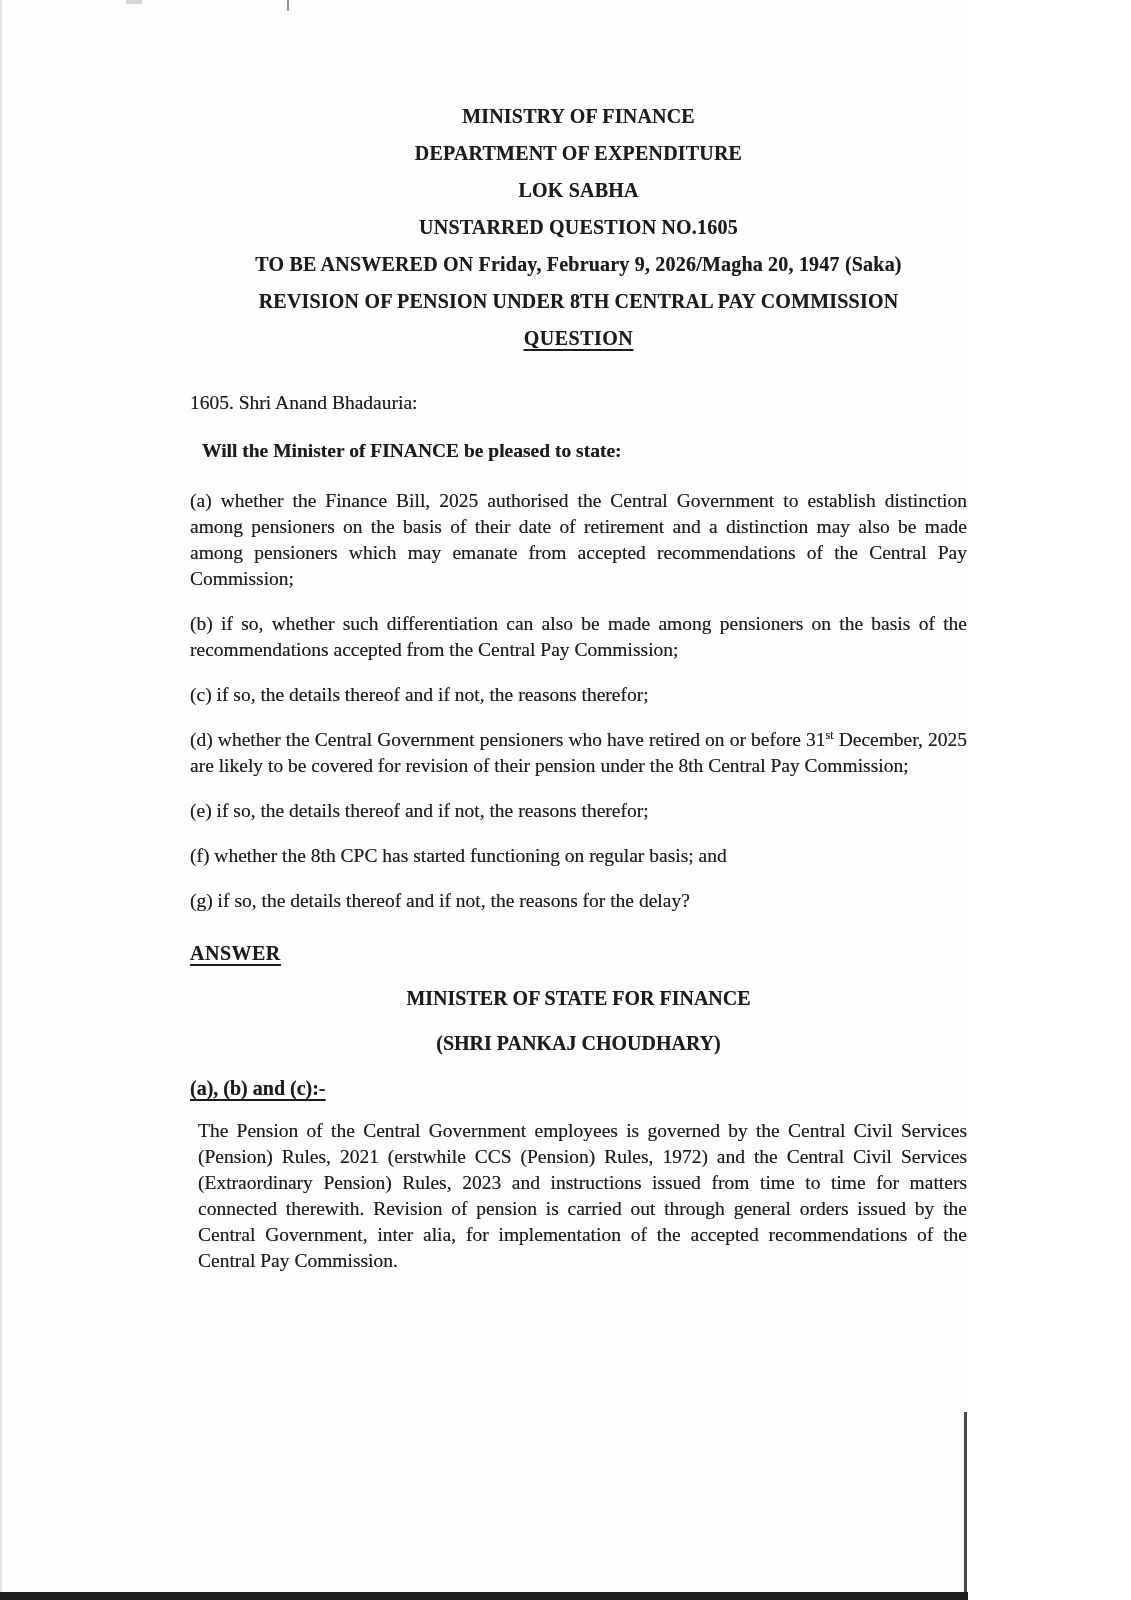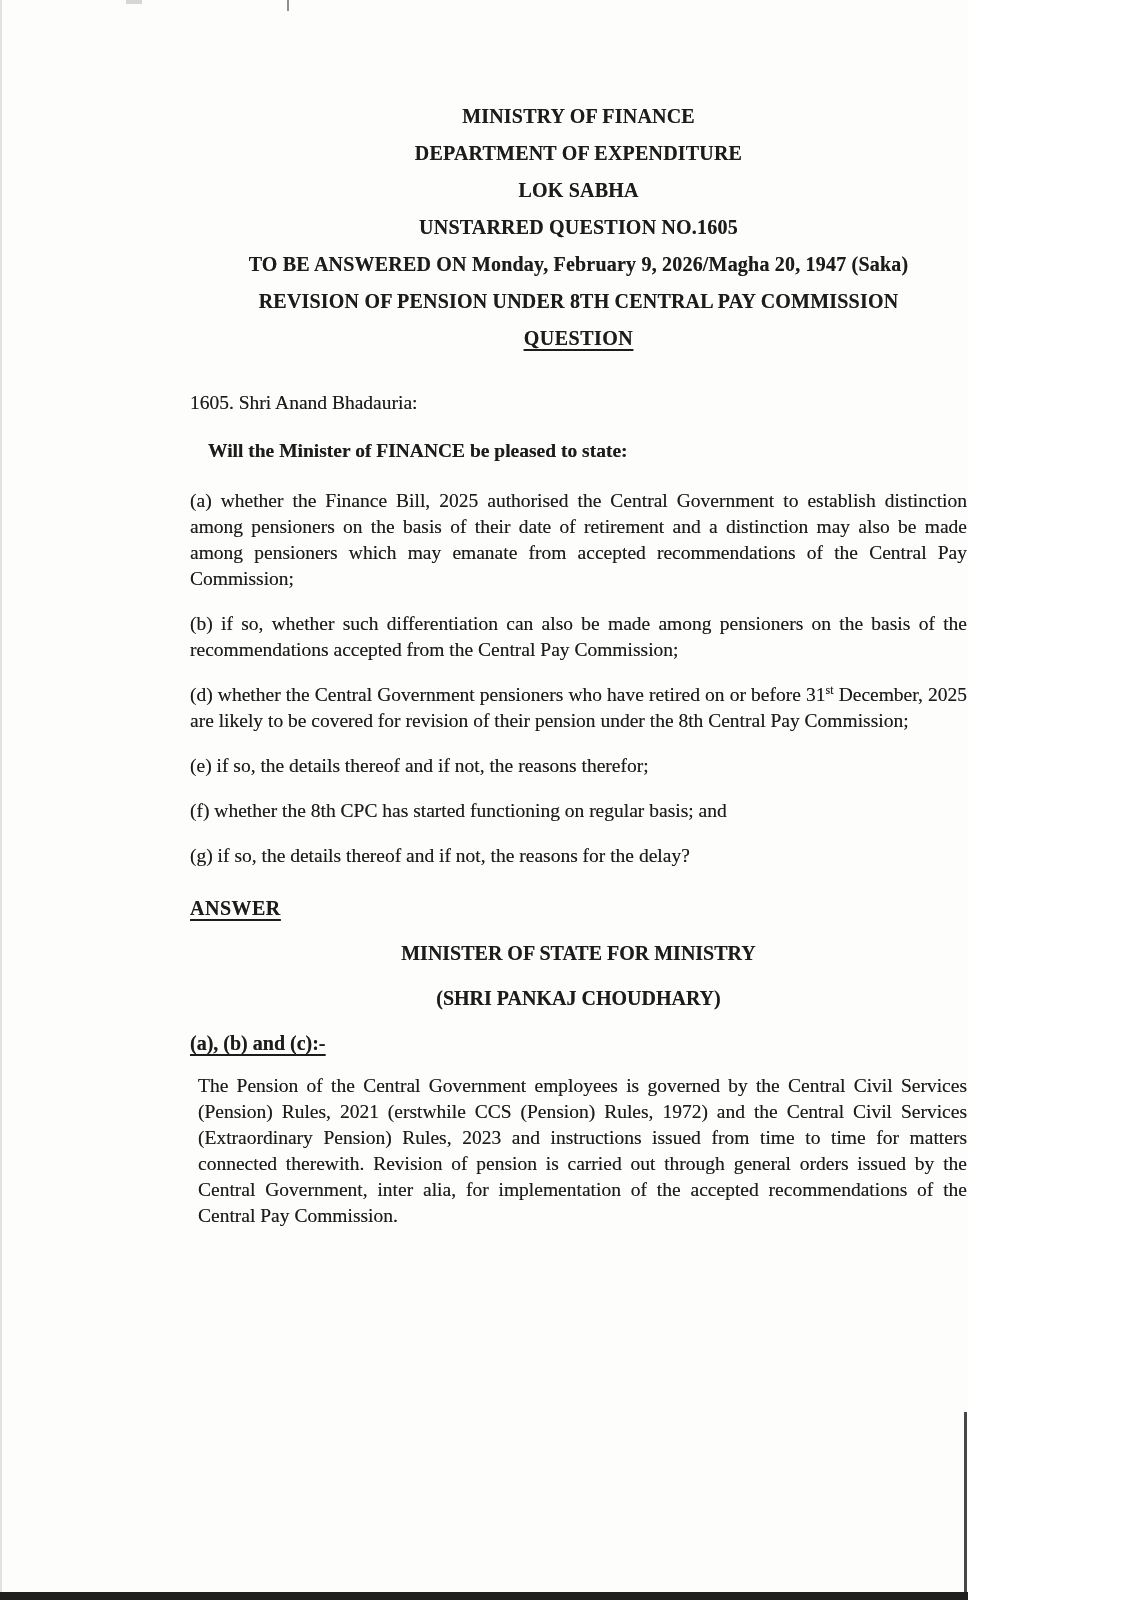--- a/index.html
+++ b/index.html
@@ -46,21 +46,21 @@
   }
   .asker {
     font-size: 19.5px;
     line-height: 26px;
     margin: 40px 0 0 0;
   }
   .lead {
     font-size: 19.5px;
     line-height: 26px;
     font-weight: bold;
-    margin: 22px 0 0 18px;
+    margin: 22px 0 0 12px;
   }
   .qpara {
     font-size: 19.5px;
     line-height: 26px;
     text-align: justify;
     margin: 0 0 19px 0;
   }
   .qlist {
     margin-top: 24px;
   }
@@ -152,41 +152,42 @@
   <div class="mark-top-a"></div>
   <div class="mark-top-b"></div>
   <div class="mark-right-faint"></div>
 
   <div class="content">
 
     <p class="hline">MINISTRY OF FINANCE</p>
     <p class="hline">DEPARTMENT OF EXPENDITURE</p>
     <p class="hline">LOK SABHA</p>
     <p class="hline">UNSTARRED QUESTION NO.1605</p>
-    <p class="hline">TO BE ANSWERED ON Monday, February 9, 2026/Magha 20, 1947 (Saka)</p>
+    <p class="hline">TO BE ANSWERED ON Friday, February 9, 2026/Magha 20, 1947 (Saka)</p>
     <p class="hline">REVISION OF PENSION UNDER 8TH CENTRAL PAY COMMISSION</p>
 
     <p class="section-heading"><span>QUESTION</span></p>
 
     <p class="asker">1605. Shri Anand Bhadauria:</p>
 
     <p class="lead">Will the Minister of FINANCE be pleased to state:</p>
 
     <div class="qlist">
       <p class="qpara">(a) whether the Finance Bill, 2025 authorised the Central Government to establish distinction among pensioners on the basis of their date of retirement and a distinction may also be made among pensioners which may emanate from accepted recommendations of the Central Pay Commission;</p>
       <p class="qpara">(b) if so, whether such differentiation can also be made among pensioners on the basis of the recommendations accepted from the Central Pay Commission;</p>
+      <p class="qpara">(c) if so, the details thereof and if not, the reasons therefor;</p>
       <p class="qpara"><span>(d) whether the Central Government pensioners who have retired on or before 31</span><sup class="ordinal">st</sup><span> December, 2025 are likely to be covered for revision of their pension under the 8th Central Pay Commission;</span></p>
       <p class="qpara">(e) if so, the details thereof and if not, the reasons therefor;</p>
       <p class="qpara">(f) whether the 8th CPC has started functioning on regular basis; and</p>
       <p class="qpara">(g) if so, the details thereof and if not, the reasons for the delay?</p>
     </div>
 
     <p class="answer-heading"><span>ANSWER</span></p>
 
-    <p class="minister-title">MINISTER OF STATE FOR MINISTRY</p>
+    <p class="minister-title">MINISTER OF STATE FOR FINANCE</p>
     <p class="minister-name">(SHRI PANKAJ CHOUDHARY)</p>
 
     <p class="answer-label"><span>(a), (b) and (c):-</span></p>
 
     <p class="answer-body">The Pension of the Central Government employees is governed by the Central Civil Services (Pension) Rules, 2021 (erstwhile CCS (Pension) Rules, 1972) and the Central Civil Services (Extraordinary Pension) Rules, 2023 and instructions issued from time to time for matters connected therewith. Revision of pension is carried out through general orders issued by the Central Government, inter alia, for implementation of the accepted recommendations of the Central Pay Commission.</p>
 
   </div>
 
   <div class="right-line"></div>
   <div class="bottom-bar"></div>

